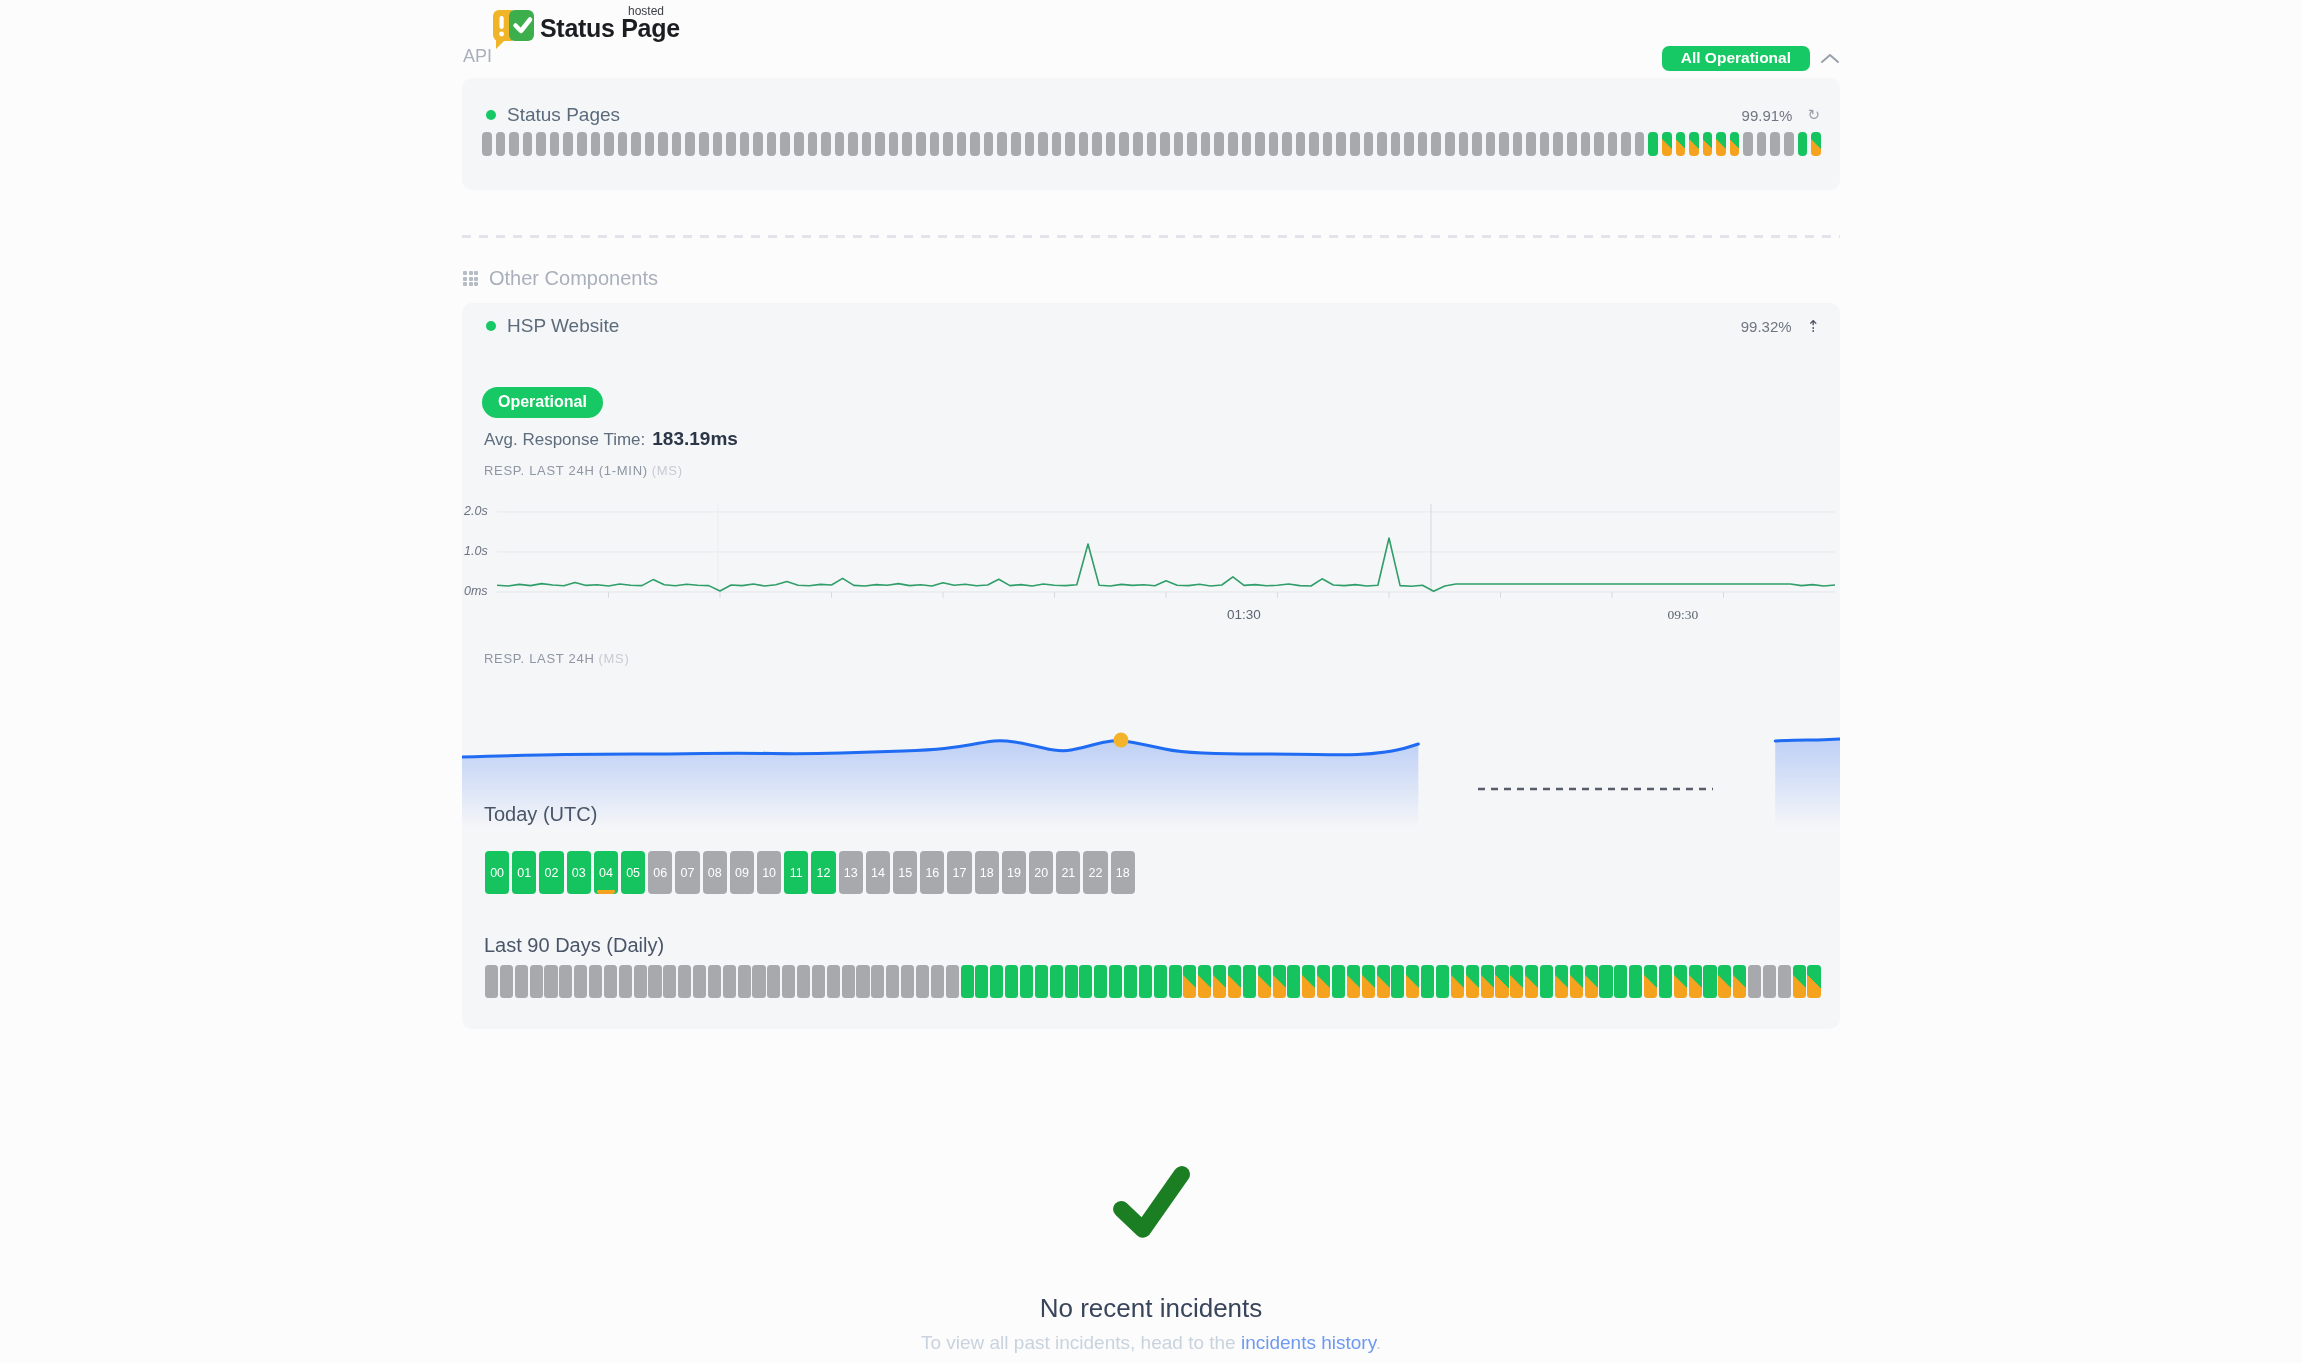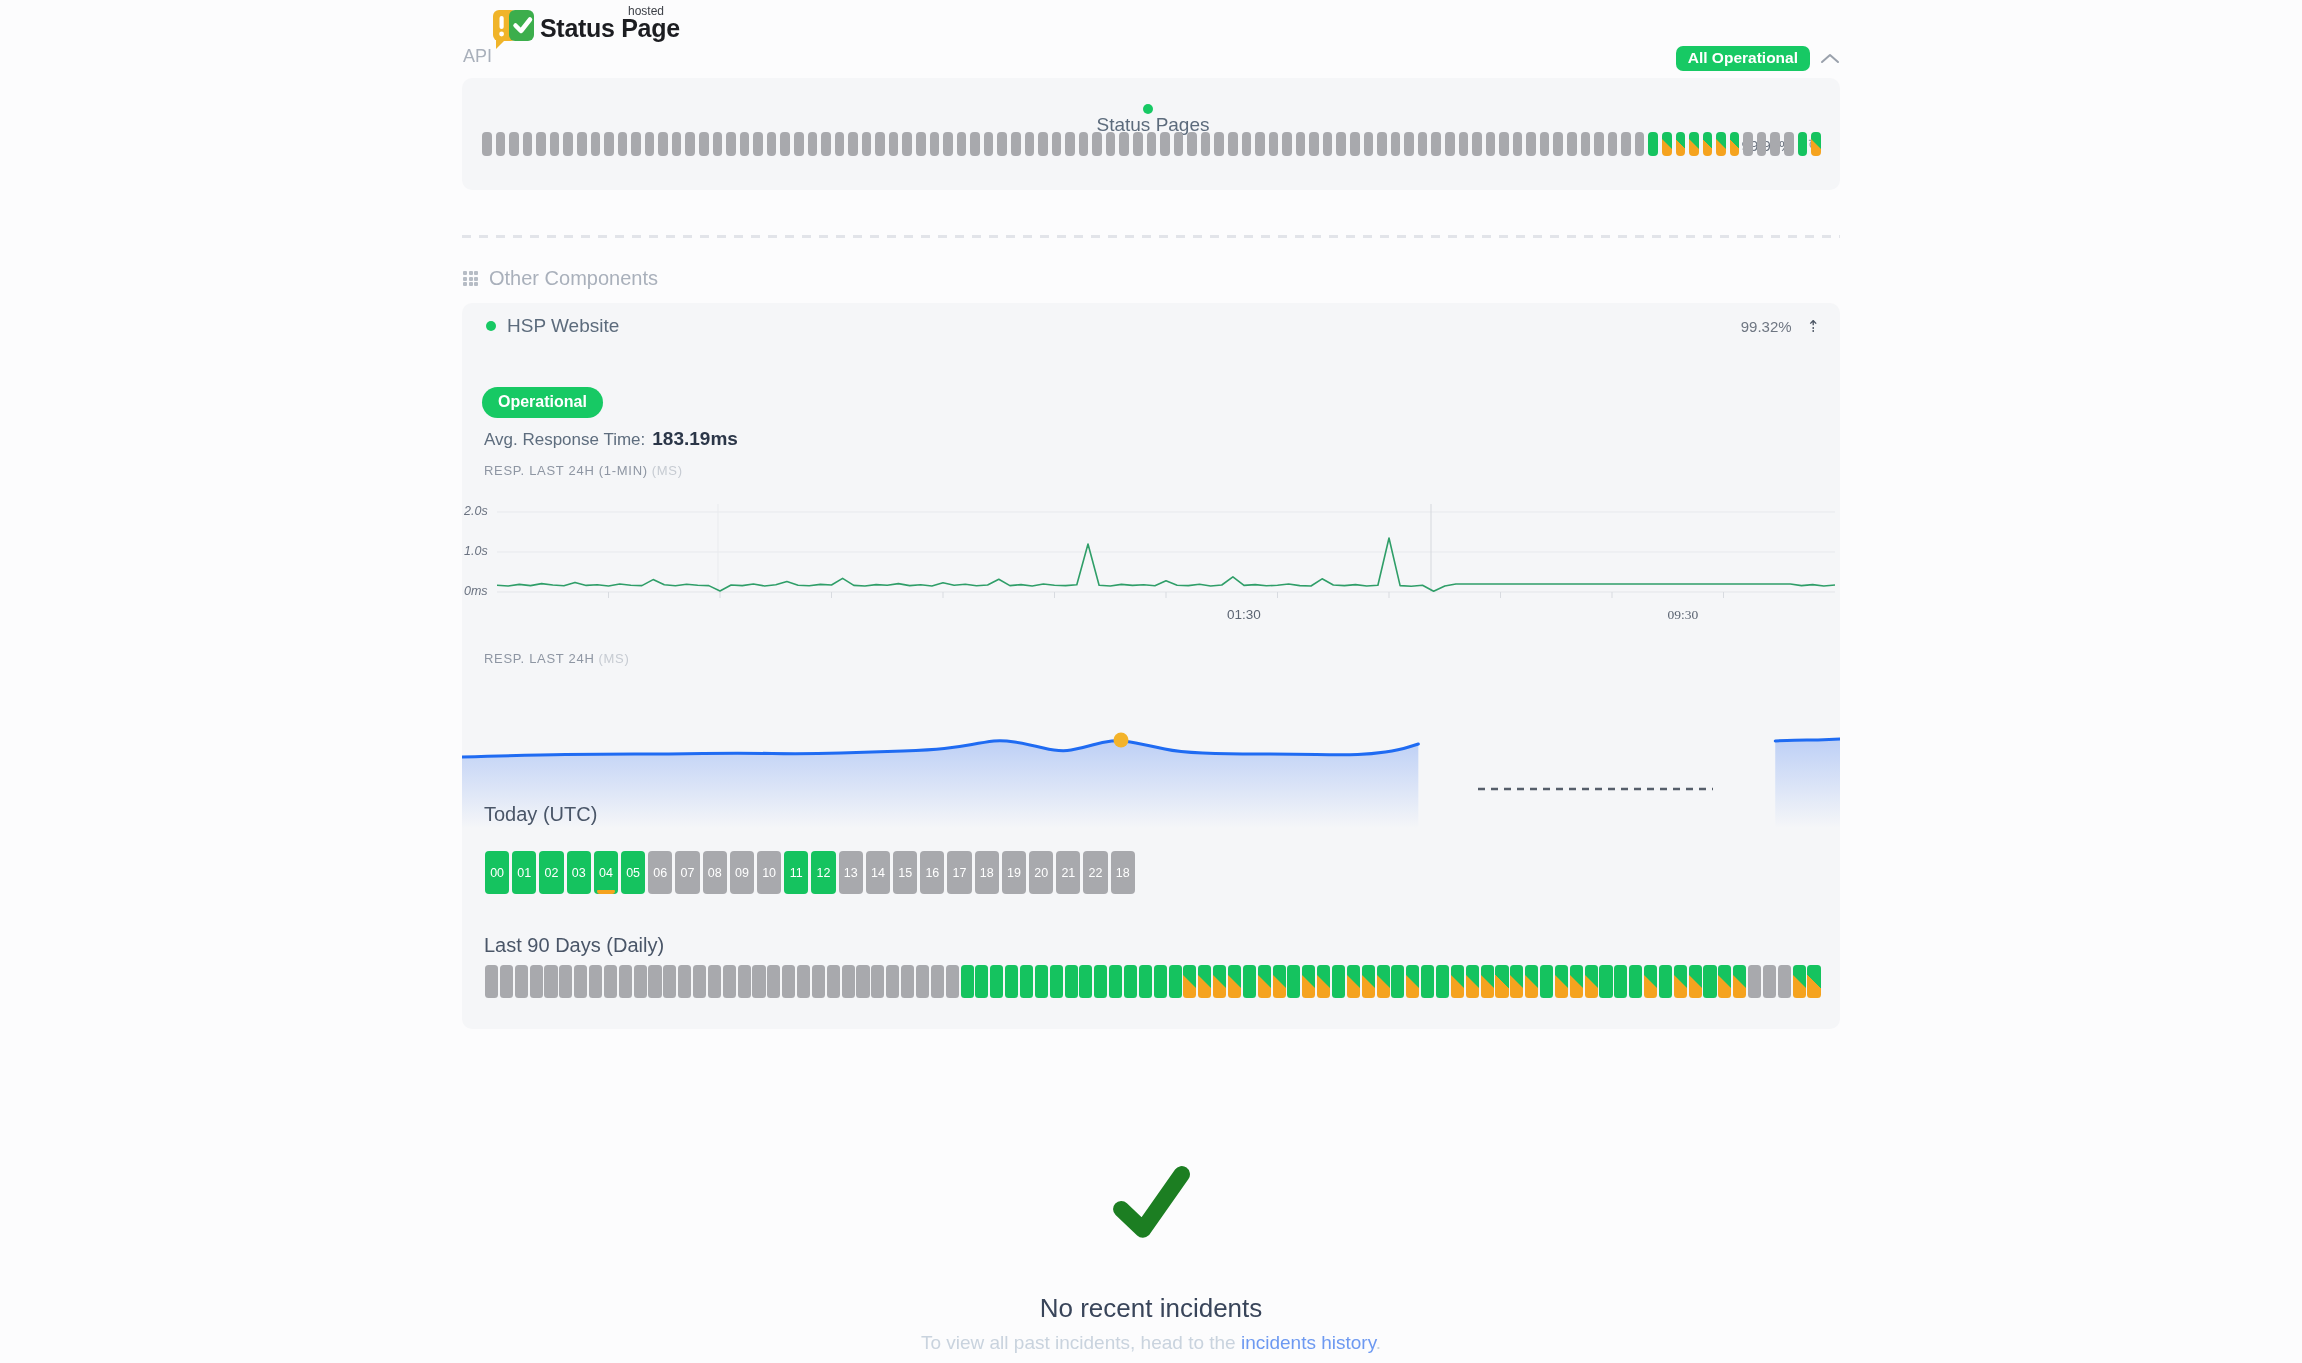--- a/index.html
+++ b/index.html
@@ -14,21 +14,21 @@
   .brand-hosted { position:absolute; left:135px; top:-4px; font-size:12px; color:#3d4047; }
   .topnav { position:absolute; right:24px; top:18px; display:flex; align-items:center; gap:27px; }
   .topnav a { font-size:17px; color:#949caa; text-decoration:none; cursor:pointer; }
   .btn-subscribe { background:transparent; border:1.5px solid #87abf3; border-radius:7px; color:#4f82e8; font-size:16.5px; padding:6px 17px; cursor:pointer; font-family:inherit; }
   .btn-theme { background:transparent; border:1.5px solid #c6cbd3; border-radius:7px; color:#434c59; font-size:17px; padding:3px 14px 5px; cursor:pointer; line-height:1.3; font-family:inherit; }
 
   
   .status-row { position:absolute; top:46px; left:1px; right:0; height:26px; }
   .section-label { font-size:18px; color:#a9b0bb; }
   .overall { position:absolute; right:0; top:0; display:flex; align-items:center; gap:10px; }
-  .badge-overall { background:var(--green-badge); color:#fff; font-size:15.5px; font-weight:600; padding:3px 12px 4px; border-radius:7px; }
+  .badge-overall { background:var(--green-badge); color:#fff; font-size:15.5px; font-weight:600; padding:3px 19px 4px; border-radius:7px; }
 
   
   .card { position:absolute; left:0; width:1378px; background:#f5f6f8; border-radius:10px; }
   .card1 { top:78px; height:112px; }
   .card2 { top:303px; height:726px; }
   .comp-row { position:absolute; left:24px; right:20px; display:flex; align-items:center; }
   .dot { width:10px; height:10px; border-radius:50%; background:var(--green-badge); margin-right:11px; flex:none; }
   .comp-name { font-size:19px; color:#5c6b7c; }
   .comp-right { margin-left:auto; display:flex; align-items:center; gap:15px; }
   .comp-pct { font-size:15px; color:#6e7682; }
@@ -106,21 +106,21 @@
       <span class="badge-overall">All Operational</span>
       <span>
         <svg width="20" height="11" viewBox="0 0 20 11">
             <polyline points="2,9 10,2 18,9" stroke="#9aa1ac" stroke-width="2" fill="none" stroke-linecap="round" stroke-linejoin="round"></polyline>
           </svg>
       </span>
     </span>
   </div>
 
   <div class="card card1">
-    <div class="comp-row" style="top:26px;flex-direction:column;">
+    <div class="comp-row" style="top:26px;">
       <span class="dot"></span>
       <span class="comp-name">Status Pages</span>
       <span class="comp-right">
         <span class="comp-pct">99.91%</span>
         <span class="icon-refresh">↻</span>
       </span>
     </div>
     <div class="bars bars1">
         <div class="ubar u-n"></div>
         <div class="ubar u-n"></div>

